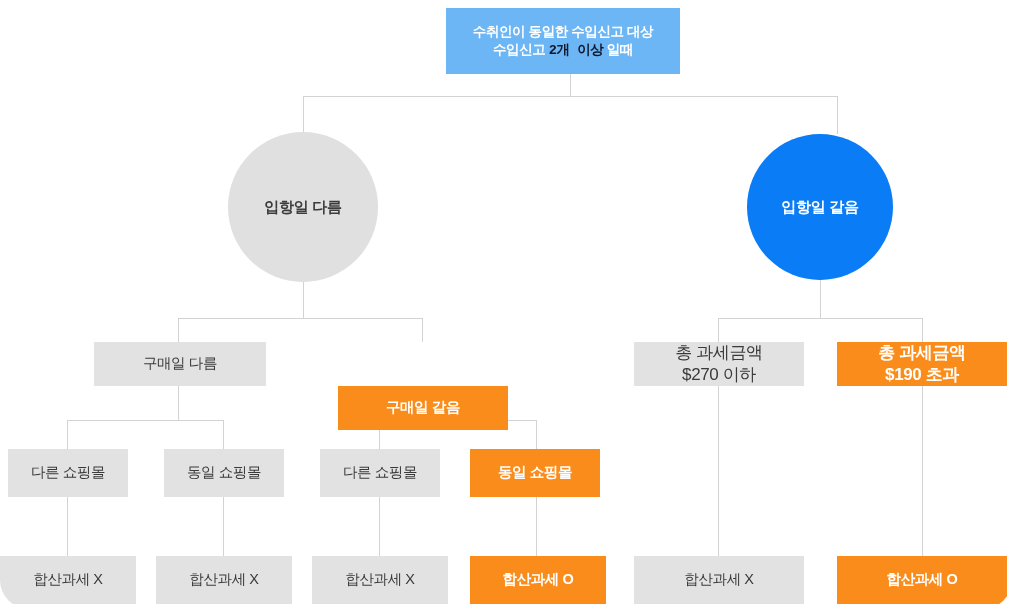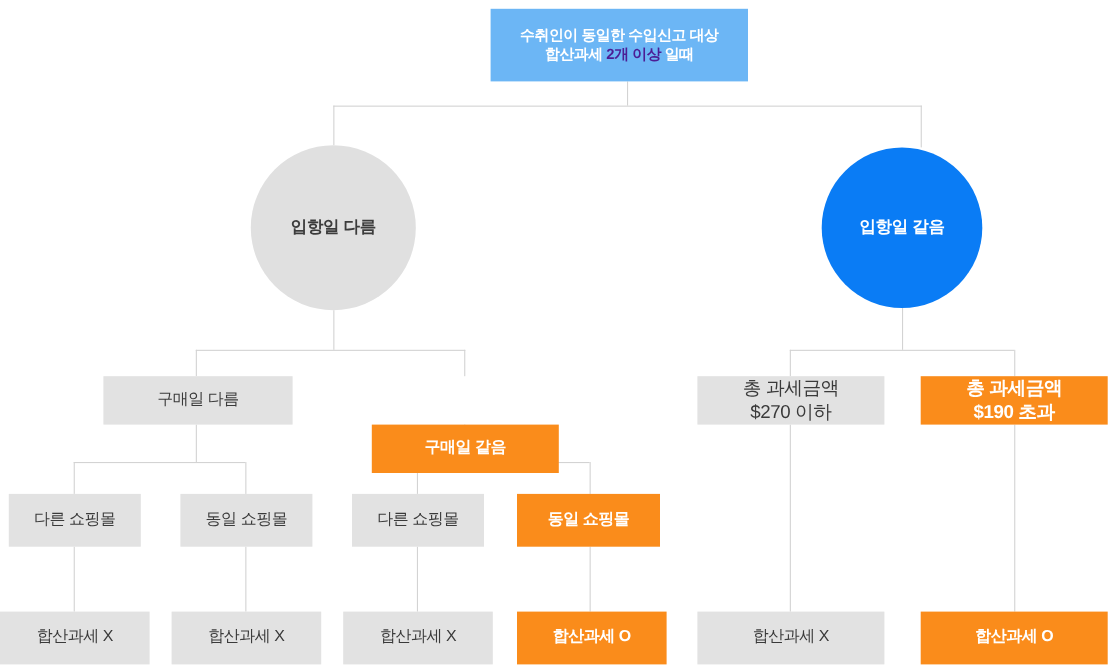--- a/index.html
+++ b/index.html
@@ -10,20 +10,21 @@
   body {
     font-family: "Liberation Sans", "DejaVu Sans", sans-serif;
     -webkit-font-smoothing: antialiased;
   }
   #canvas {
     position: relative;
     width: 1012px;
     height: 609px;
     background: #ffffff;
     overflow: hidden;
+    border-radius: 29px;
   }
 
   
   .line {
     position: absolute;
     background: #d3d3d3;
   }
   .line.v { width: 1px; }
   .line.h { height: 1px; }
 
@@ -40,21 +41,21 @@
 
   
   .node.root {
     background: #6cb6f5;
     color: #ffffff;
     font-size: 13.5px;
     font-weight: bold;
     letter-spacing: -0.4px;
     padding: 0 10px;
   }
-  .node.root .hl { color: #4c1d95; }
+  .node.root .hl { color: #0f172a; font-family: Liberation Mono, monospace; }
 
   
   .node.circle {
     border-radius: 50%;
     font-size: 15px;
     font-weight: bold;
     letter-spacing: -0.3px;
   }
   .node.circle.gray {
     background: #e0e0e0;
@@ -119,21 +120,21 @@
   <div class="line v" style="left:223px; top:497px; height:59px;"></div>
   <div class="line v" style="left:379px; top:497px; height:59px;"></div>
   <div class="line v" style="left:536px; top:497px; height:59px;"></div>
 
   <div class="line v" style="left:718px; top:386px; height:170px;"></div>
   <div class="line v" style="left:922px; top:386px; height:170px;"></div>
 
   <div class="node root" style="left:446px; top:8px; width:234px; height:66px;">
     <div>
       <span class="l2">수취인이 동일한 수입신고 대상</span>
-      <span class="l2"><span>합산과세 </span><span class="hl">2개 이상</span><span> 일때</span></span>
+      <span class="l2"><span>수입신고 </span><span class="hl">2개 이상</span><span> 일때</span></span>
     </div>
   </div>
 
   <div class="node circle gray" style="left:228px; top:132px; width:150px; height:150px;">
     <span>입항일 다름</span>
   </div>
   <div class="node circle blue" style="left:747px; top:134px; width:146px; height:146px;">
     <span>입항일 같음</span>
   </div>
 

